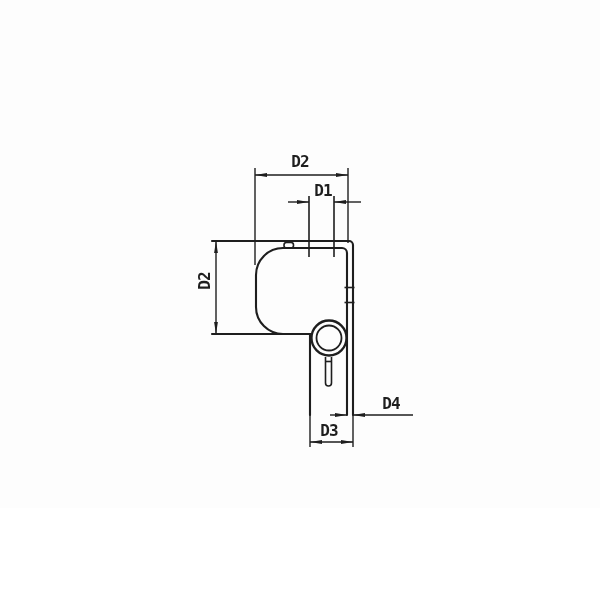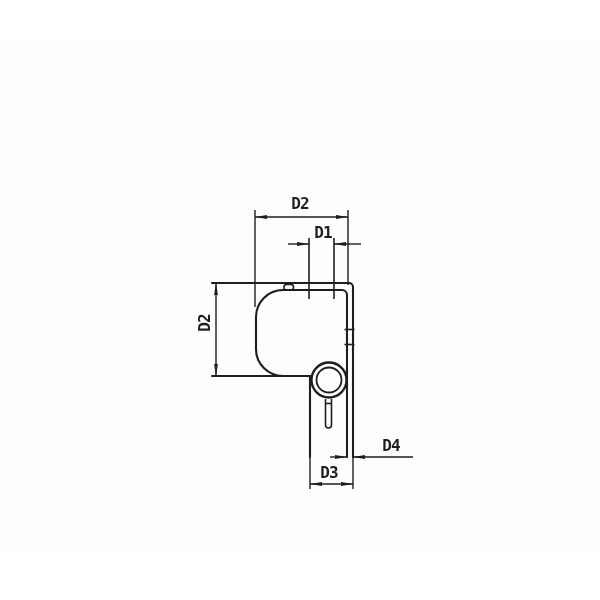--- a/index.html
+++ b/index.html
@@ -2,21 +2,20 @@
 <html><head>
 <meta charset="utf-8">
 <style>
   html,body{margin:0;padding:0;background:#fff;}
   .canvas{
     position:relative;
     width:600px;height:508px;
     background:#fdfdfd;
     overflow:hidden;
     font-family:"DejaVu Sans Mono", monospace;
-    margin-top:42px;
   }
   svg{display:block;}
   .feat{stroke:#1e1e1e;stroke-width:2.1;fill:none;stroke-linecap:round;}
   .feat-thin{stroke:#1e1e1e;stroke-width:1.6;fill:none;stroke-linecap:butt;}
   .dim{stroke:#1e1e1e;stroke-width:1.4;fill:none;stroke-linecap:butt;}
   .arrow{fill:#1e1e1e;stroke:none;}
   .dim-label{
     font-family:"DejaVu Sans Mono", monospace;
     font-size:16px;
     font-weight:700;

